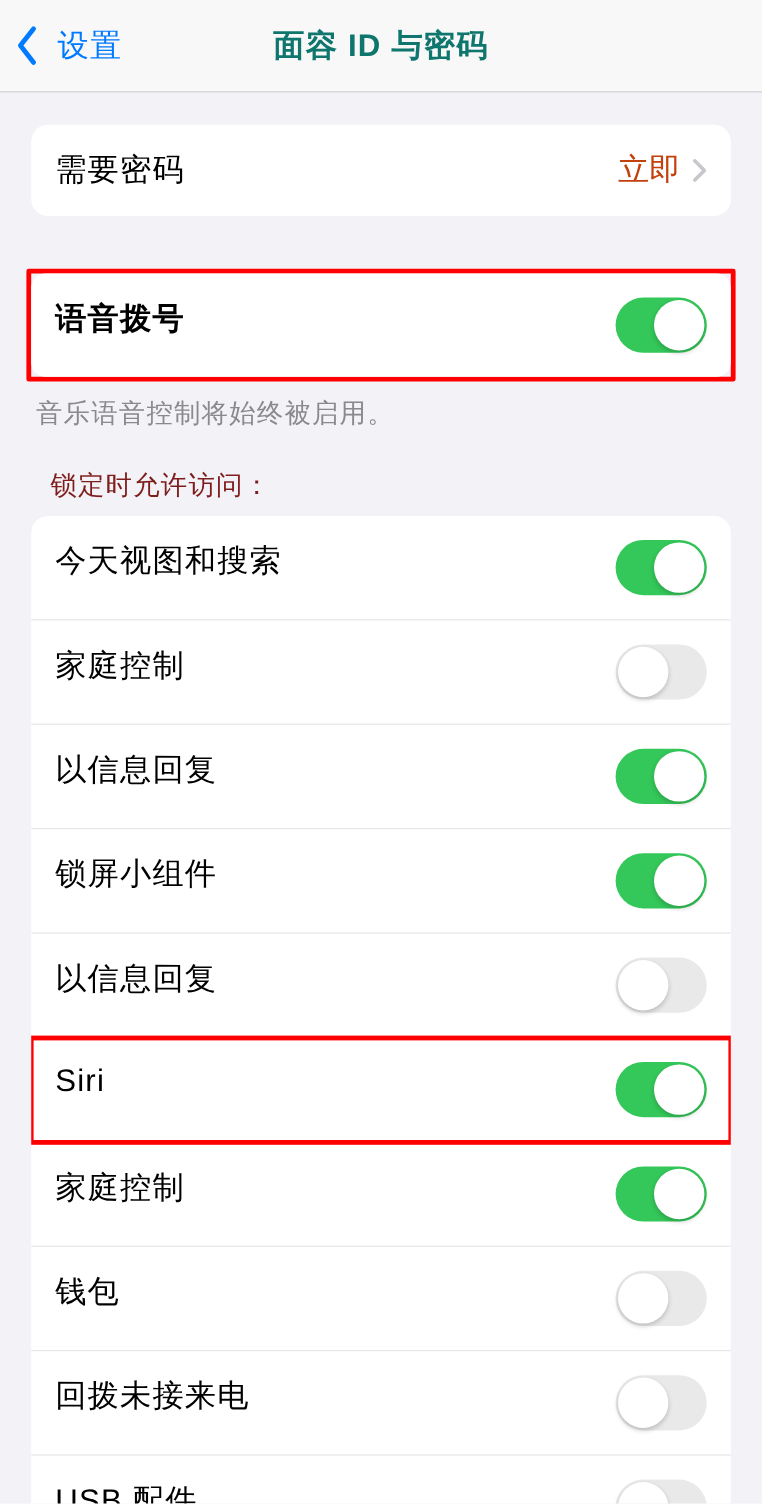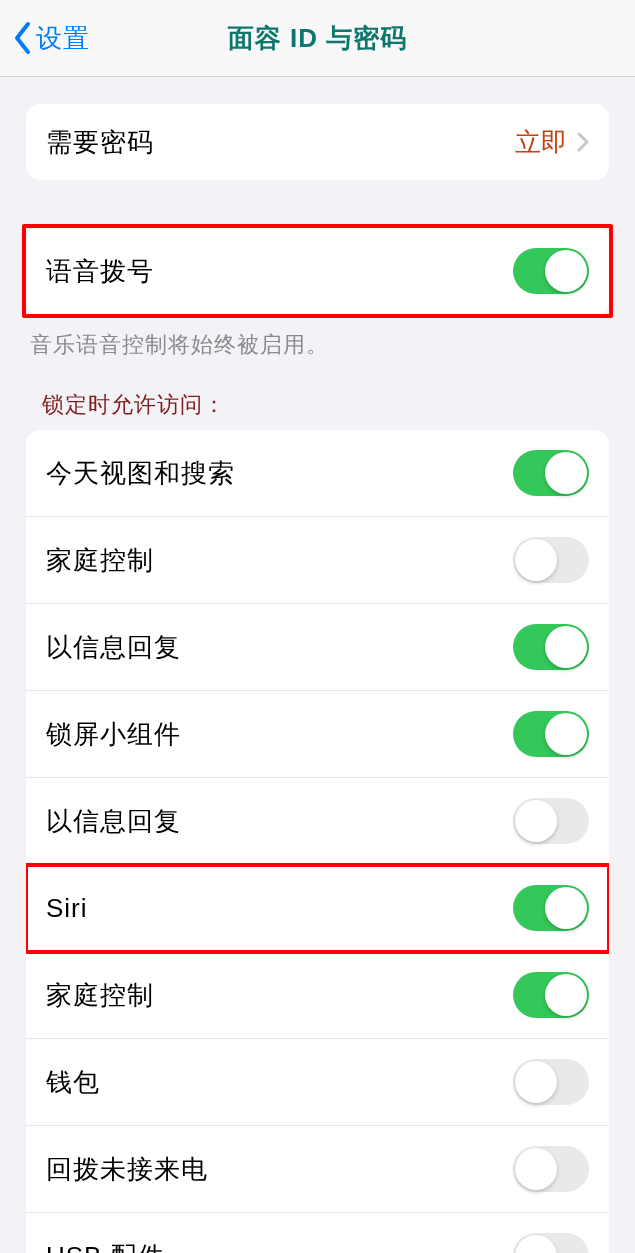--- a/index.html
+++ b/index.html
@@ -20,21 +20,21 @@
       background: #f8f8f8;
       border-bottom: 1px solid #d1d1d6;
       display: flex;
       align-items: center;
       position: relative;
       padding: 0 12px;
     }
     .back-group {
       display: flex;
       align-items: center;
-      gap: 2px;
+      gap: 14px;
     }
     .back-chevron {
       width: 22px;
       height: 34px;
     }
     .back-label {
       color: #007aff;
       font-size: 26px;
       letter-spacing: 1px;
     }
@@ -52,21 +52,21 @@
     }
     .section-card {
       background: #fff;
       border-radius: 14px;
       margin: 0 26px;
       overflow: hidden;
     }
     .section-spacer-top { height: 27px; }
     .row {
       display: flex;
-      align-items: center;
+      align-items: flex-start;
       justify-content: space-between;
       padding: 20px 20px;
       min-height: 76px;
       border-bottom: 1px solid #e5e5ea;
     }
     .row:last-child { border-bottom: none; }
     .row-label {
       font-size: 26px;
       color: #000;
       letter-spacing: 1px;
@@ -118,20 +118,21 @@
     .toggle.off .knob { left: 2px; }
     .highlight-box {
       border: 4px solid #ff0000;
       border-radius: 2px;
       margin: 0 22px;
       padding: 0;
     }
     .highlight-box .section-card {
       margin: 0;
       border-radius: 12px;
+      font-weight: bold;
     }
     .row-highlight {
       outline: 4px solid #ff0000;
       outline-offset: -2px;
       position: relative;
       z-index: 2;
     }
   </style>
 </head>
 <body>

